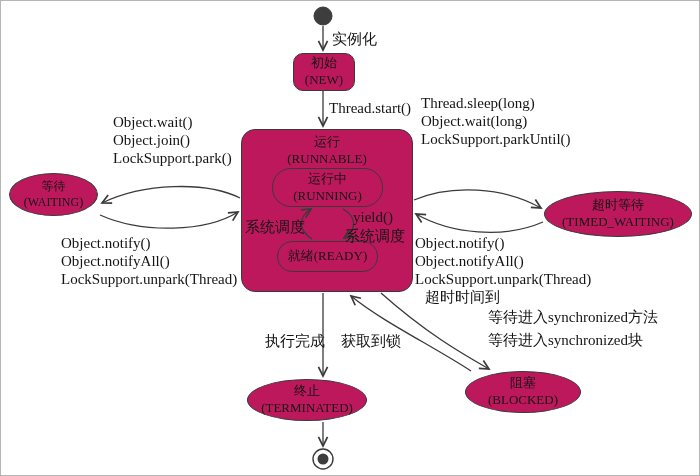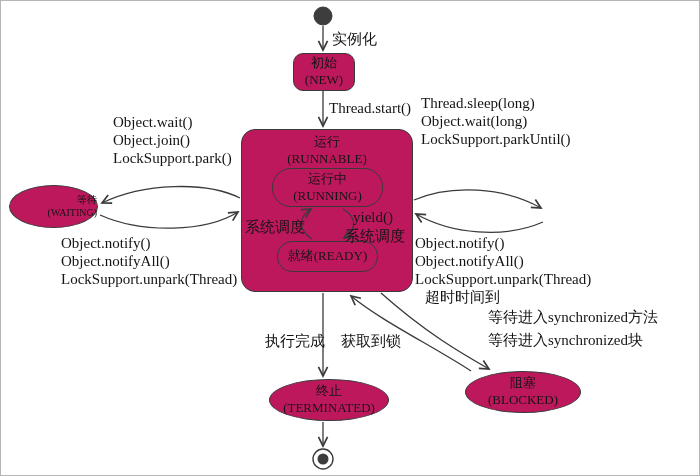--- a/index.html
+++ b/index.html
@@ -39,27 +39,31 @@
 
   <div class="state" style="left:271px; top:167px; width:111px; height:39px; border-radius:19px;">
     <div>运行中</div>
     <div>(RUNNING)</div>
   </div>
 
   <div class="state" style="left:276px; top:240px; width:101px; height:31px; border-radius:15px;">
     <div>就绪(READY)</div>
   </div>
 
-  <div class="state oval" style="left:8px; top:184px; width:89px; height:43px; font-size:10px;align-items:flex-end;">
+  <div class="state oval" style="left:8px; top:172px; width:89px; height:43px; font-size:12px;">
     <div>等待</div>
     <div>(WAITING)</div>
   </div>
 
+  <div class="state oval" style="left:543px; top:190px; width:148px; height:46px;">
+    <div>超时等待</div>
+    <div>(TIMED_WAITING)</div>
+  </div>
 
-  <div class="state oval" style="left:268px; top:378px; width:120px; height:42px;">
+  <div class="state oval" style="left:246px; top:378px; width:120px; height:42px;">
     <div>终止</div>
     <div>(TERMINATED)</div>
   </div>
 
   <div class="state oval" style="left:464px; top:370px; width:116px; height:42px;">
     <div>阻塞</div>
     <div>(BLOCKED)</div>
   </div>
 
   <svg class="links" width="700" height="476" viewBox="0 0 700 476">

